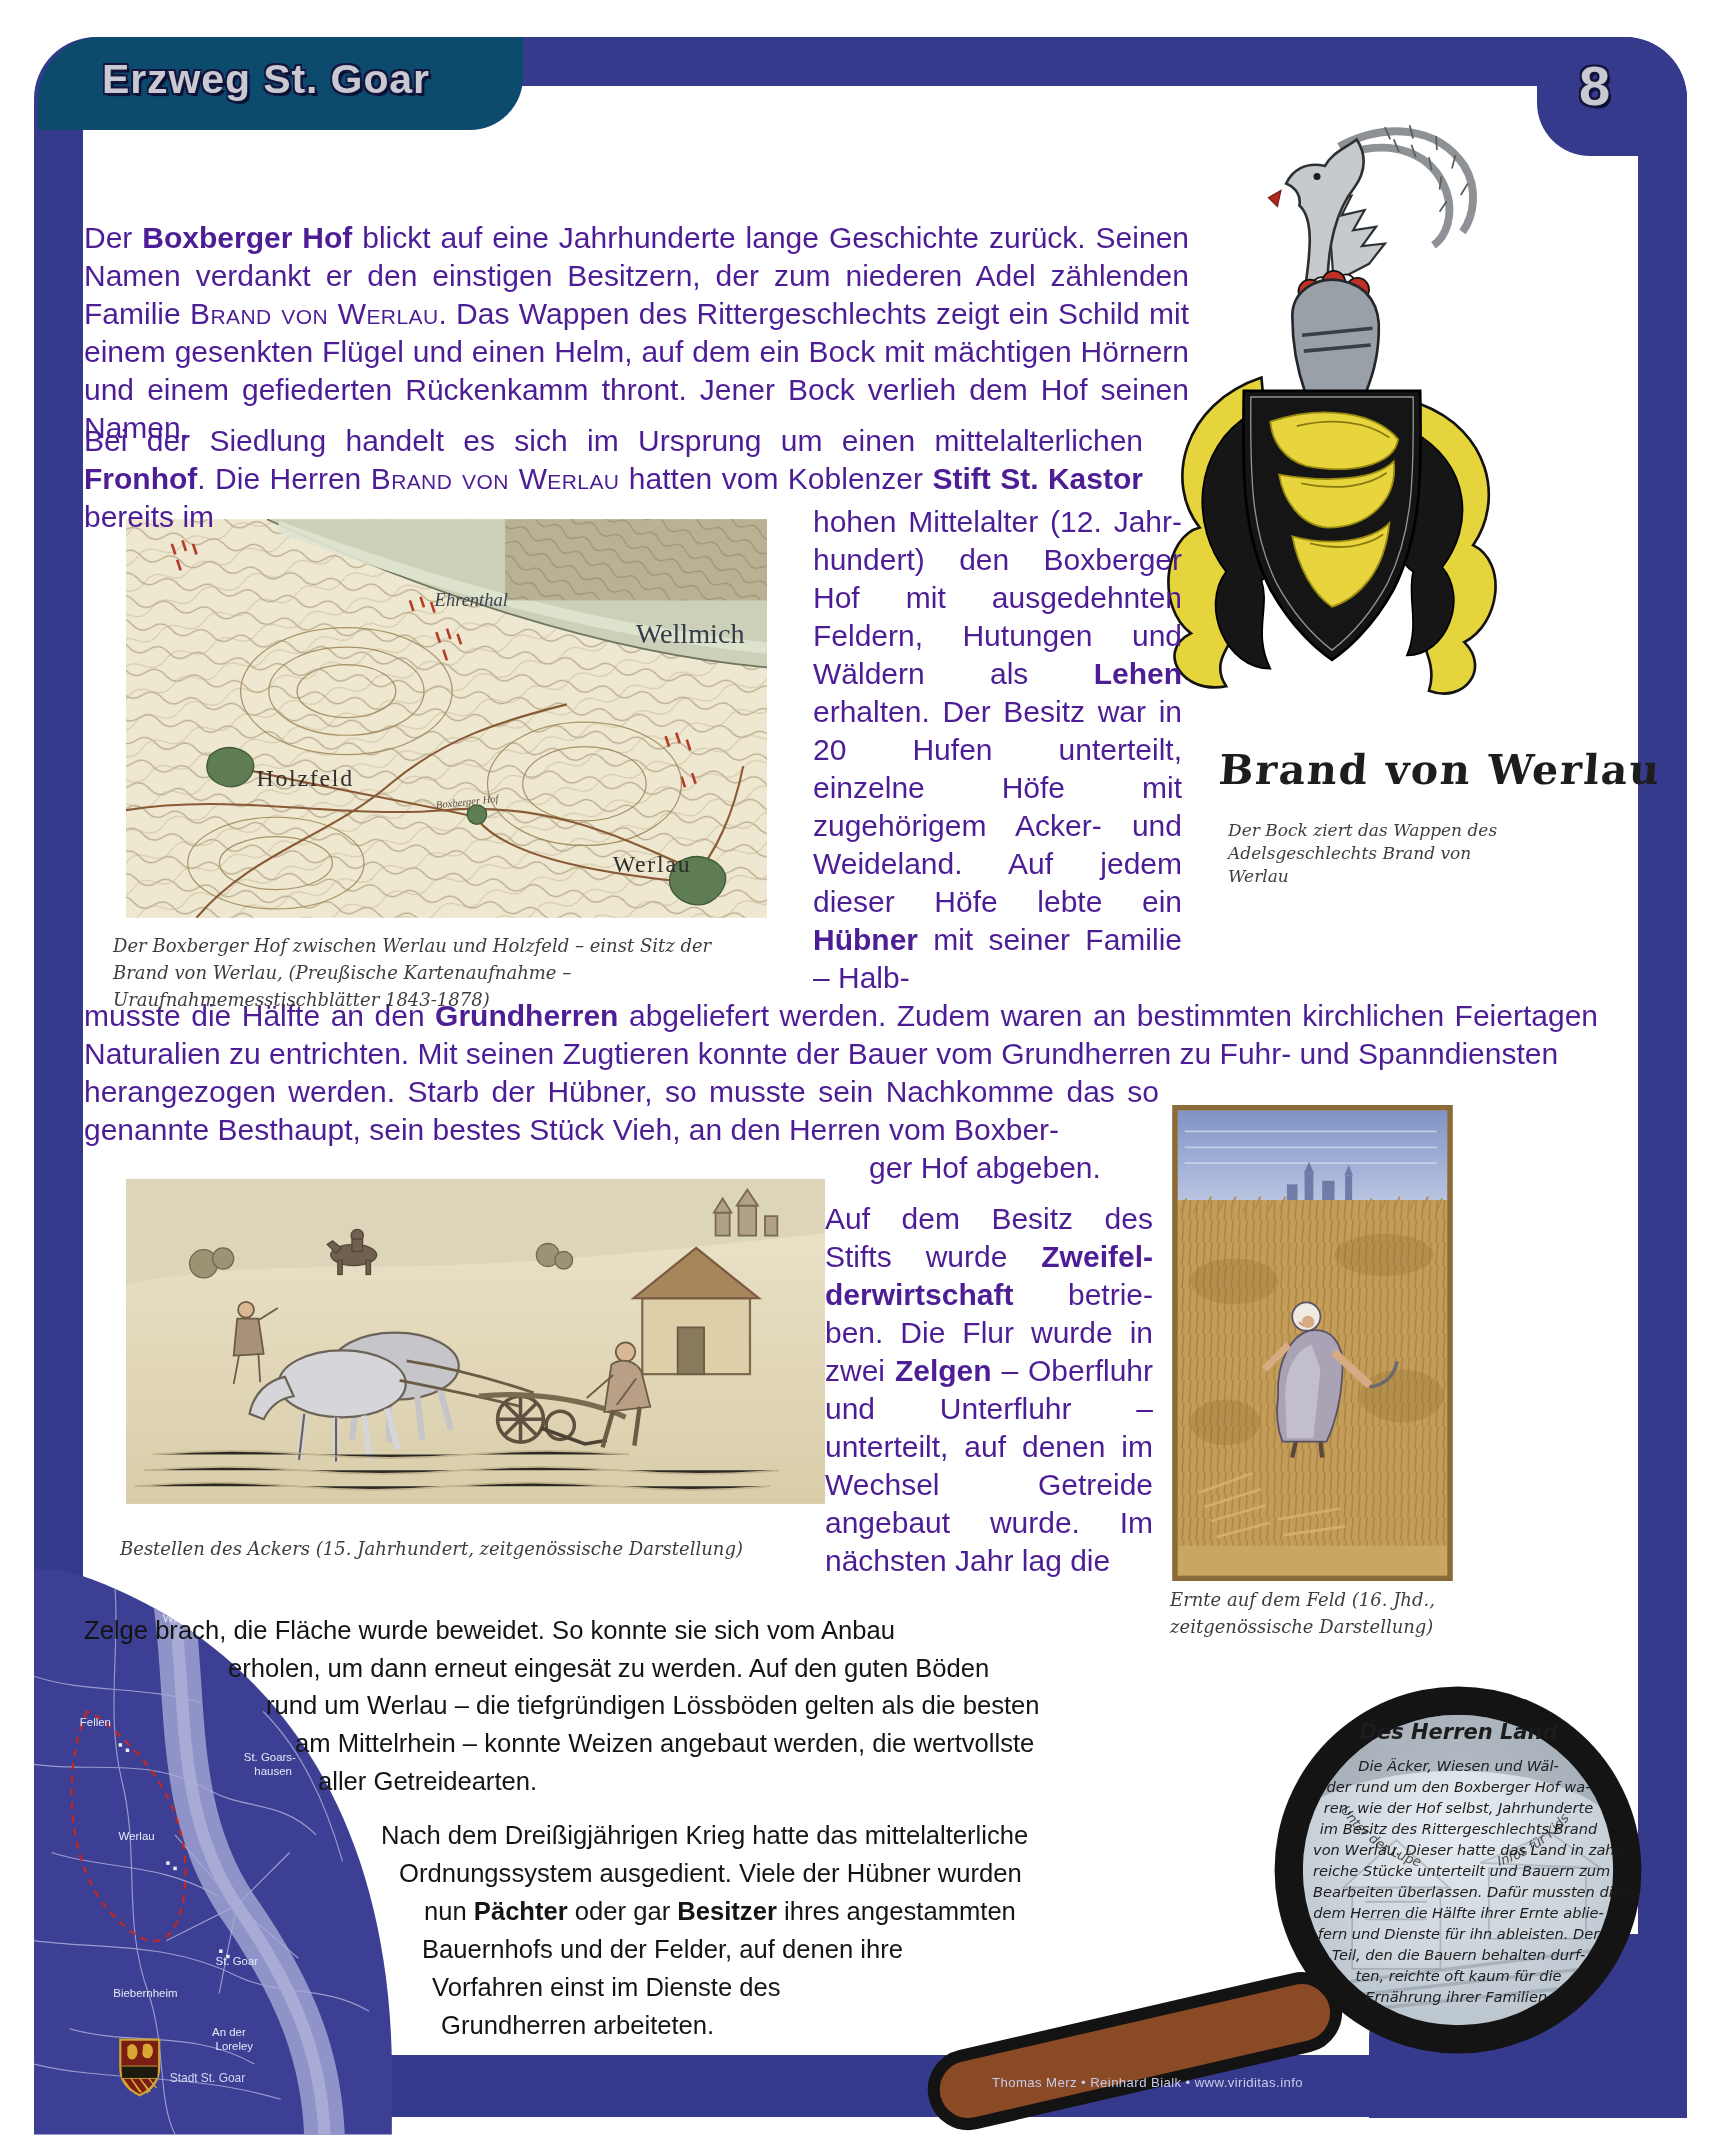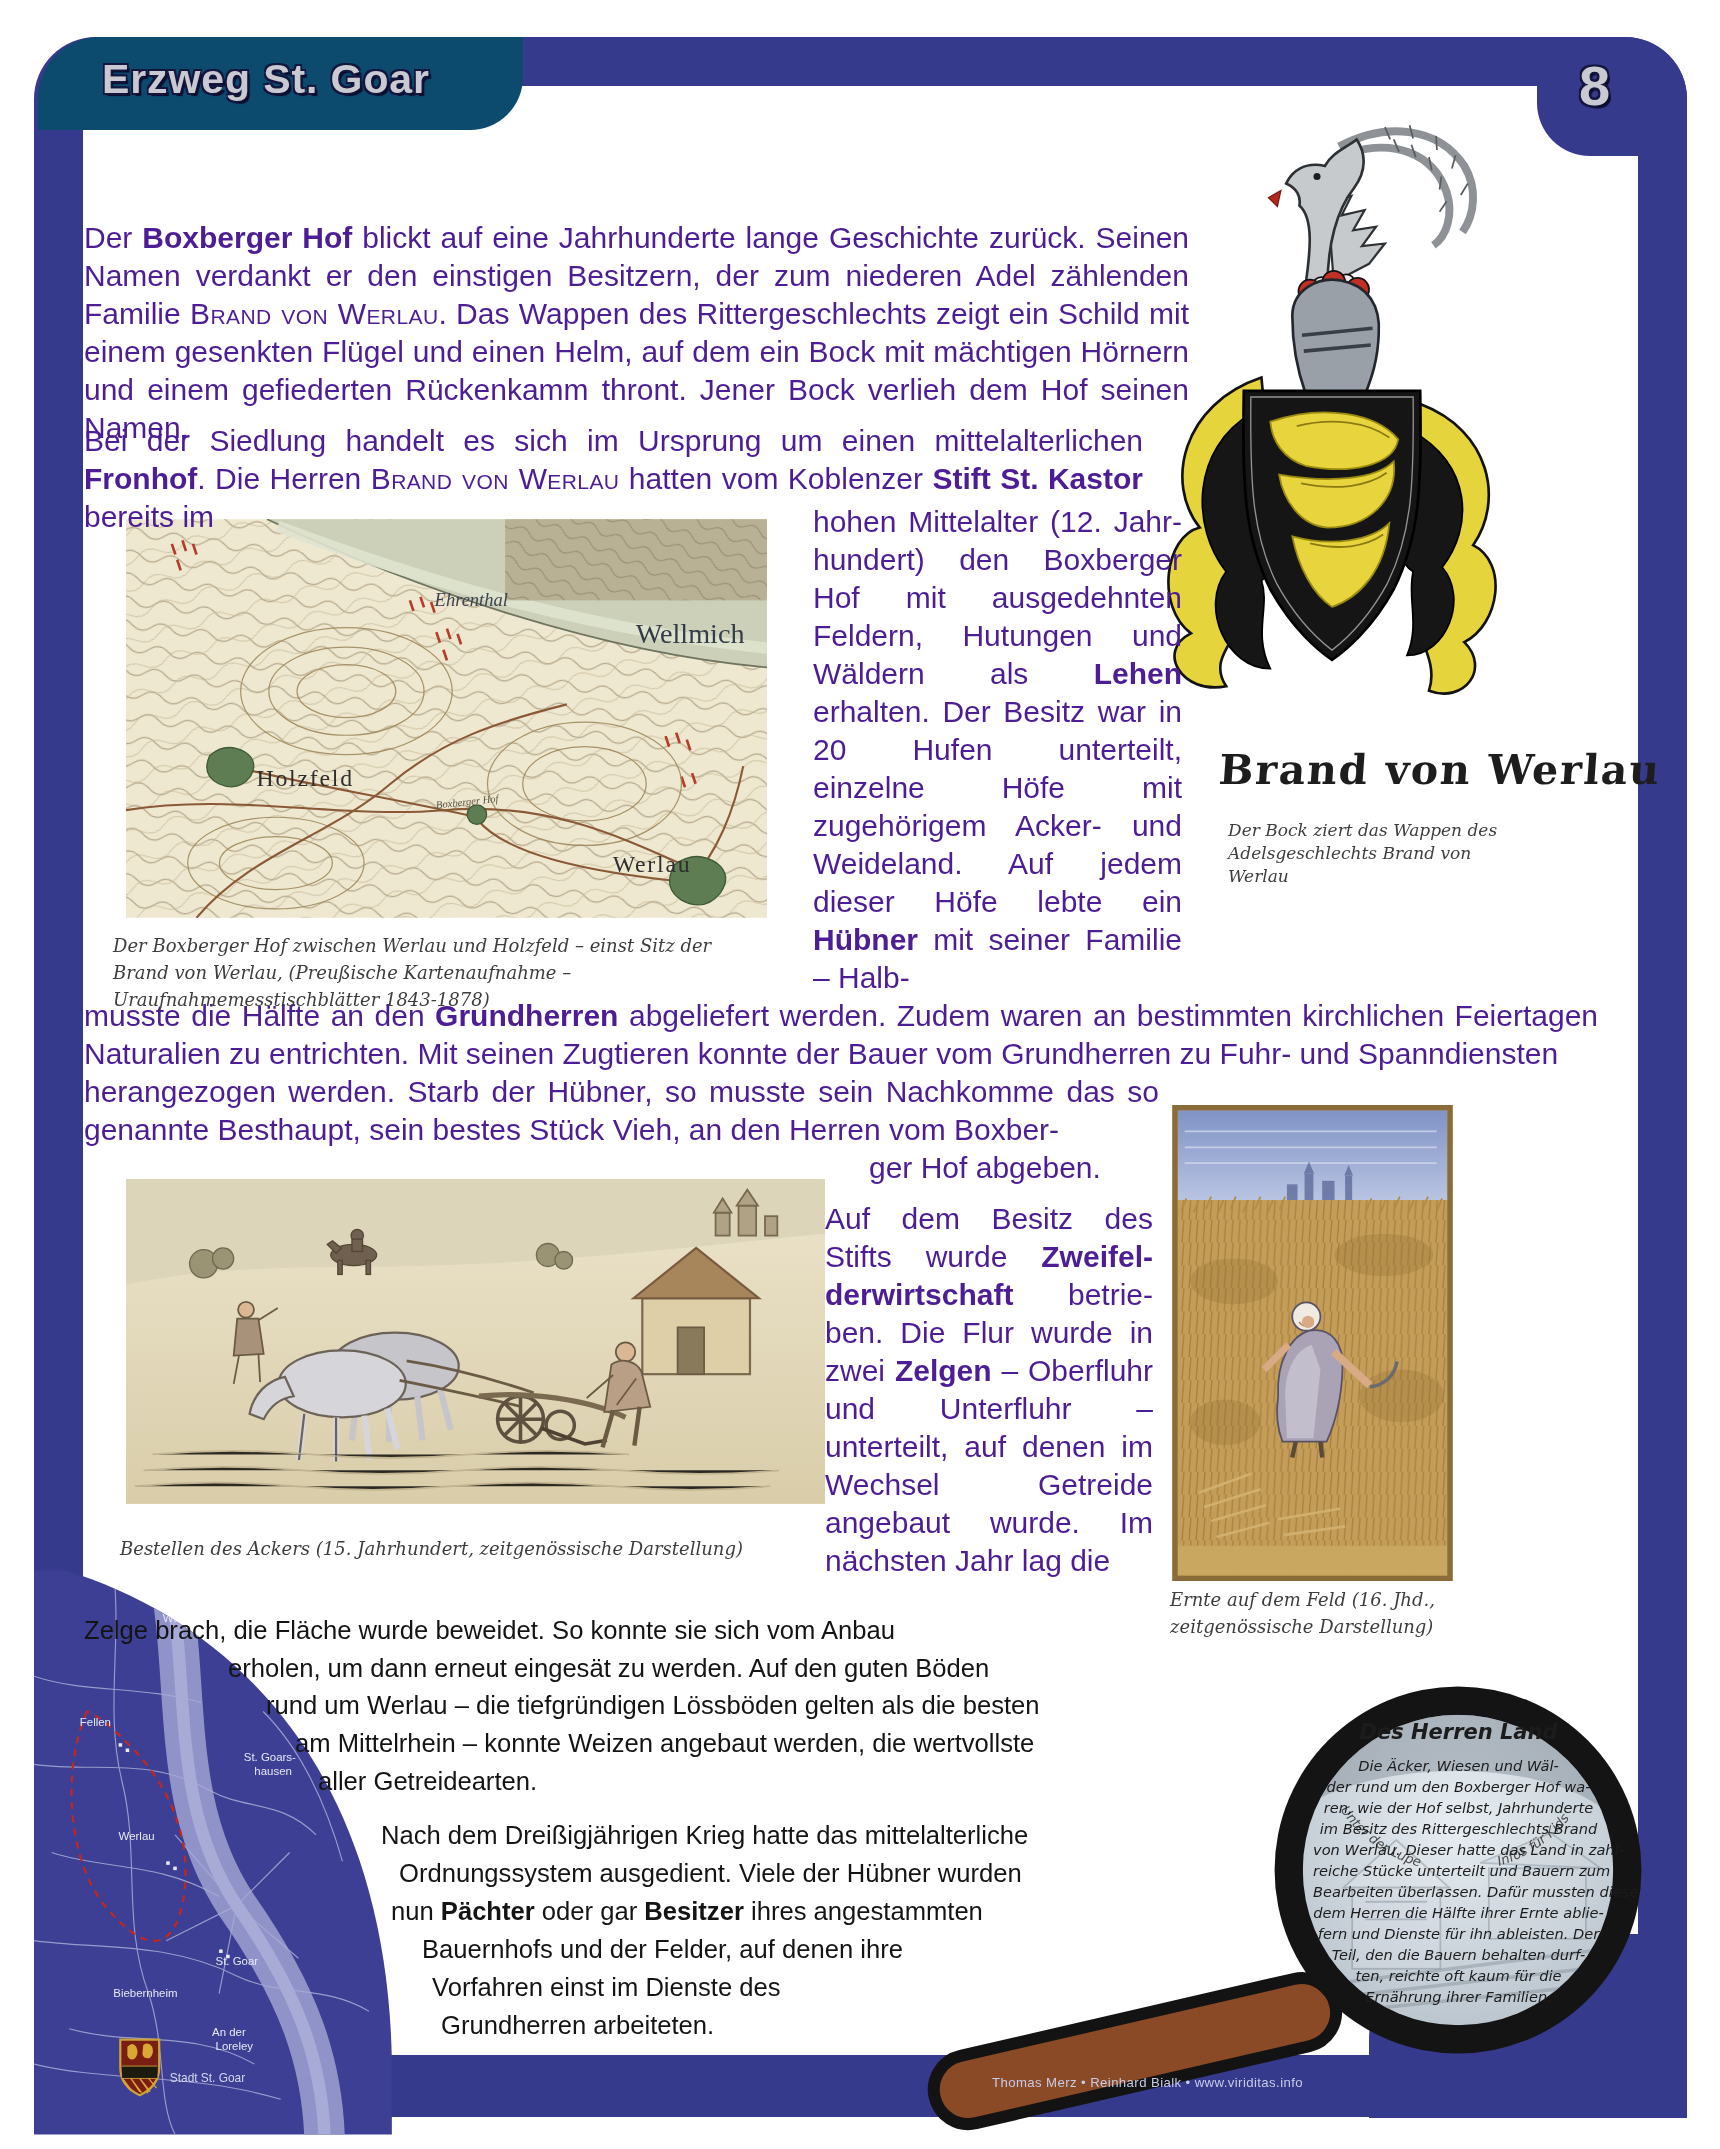--- a/index.html
+++ b/index.html
@@ -71,21 +71,21 @@
   <div class="flow">
       <div class="pline" style="left: 84px; top: 1614px;"><span>Zelge brach, die Fläche wurde beweidet. So konnte sie sich vom Anbau</span></div>
       <div class="pline" style="left: 266px; top: 1689px;"><span>rund um Werlau – die tiefgründigen Lössböden gelten als die besten</span></div>
       <div class="pline" style="left: 228px; top: 1652px;"><span>erholen, um dann erneut eingesät zu werden. Auf den guten Böden</span></div>
       <div class="pline" style="left: 295px; top: 1727px;"><span>am Mittelrhein – konnte Weizen angebaut werden, die wertvollste</span></div>
       <div class="pline" style="left: 318px; top: 1765px;"><span>aller Getreidearten.</span></div>
     </div>
   <div class="flow">
       <div class="pline" style="left: 381px; top: 1819px;"><span>Nach dem Dreißigjährigen Krieg hatte das mittelalterliche</span></div>
       <div class="pline" style="left: 399px; top: 1857px;"><span>Ordnungssystem ausgedient. Viele der Hübner wurden</span></div>
-      <div class="pline" style="left: 391px; top: 1895px;"><span>nun </span><span class="b">Pächter</span><span> oder gar </span><span class="b">Besitzer</span><span> ihres angestammten</span></div>
+      <div class="pline" style="left: 424px; top: 1895px;"><span>nun </span><span class="b">Pächter</span><span> oder gar </span><span class="b">Besitzer</span><span> ihres angestammten</span></div>
       <div class="pline" style="left: 422px; top: 1933px;"><span>Bauernhofs und der Felder, auf denen ihre</span></div>
       <div class="pline" style="left: 432px; top: 1971px;"><span>Vorfahren einst im Dienste des</span></div>
       <div class="pline" style="left: 441px; top: 2009px;"><span>Grundherren arbeiteten.</span></div>
     </div>
 
   <div class="cap" style="left:113px;top:932px;width:609px;">Der Boxberger Hof zwischen Werlau und Holzfeld – einst Sitz der Brand von Werlau, (Preußische Kartenaufnahme – Uraufnahmemesstischblätter 1843-1878)</div>
   <div class="cap" style="left:120px;top:1535px;white-space:nowrap;">Bestellen des Ackers (15. Jahrhundert, zeitgenössische Darstellung)</div>
   <div class="cap" style="left:1170px;top:1586px;width:300px;">Ernte auf dem Feld (16. Jhd., zeitgenössische Darstellung)</div>
   <div class="gothic">Brand von Werlau</div>
   <div class="cap arms-cap">Der Bock ziert das Wappen des Adelsgeschlechts Brand von Werlau</div>

